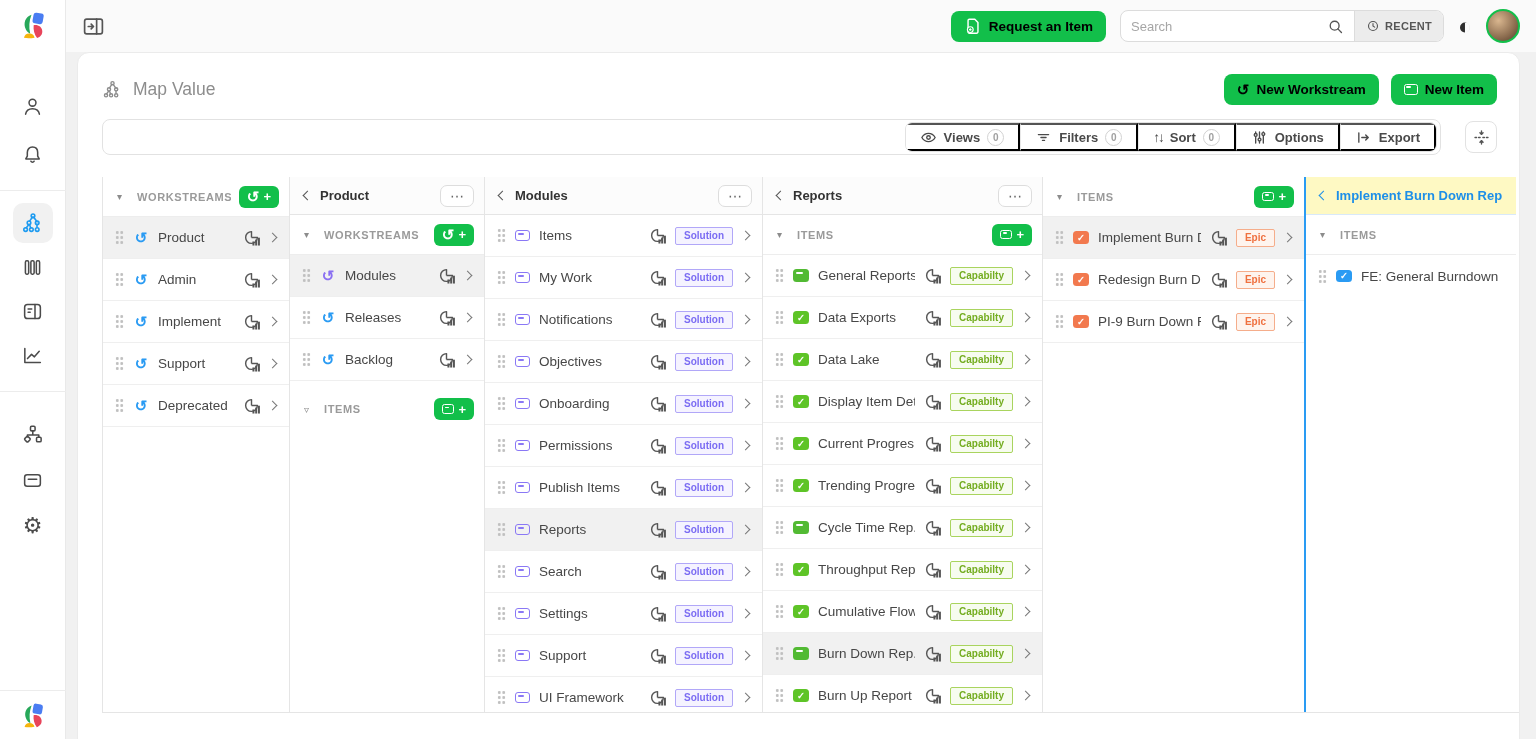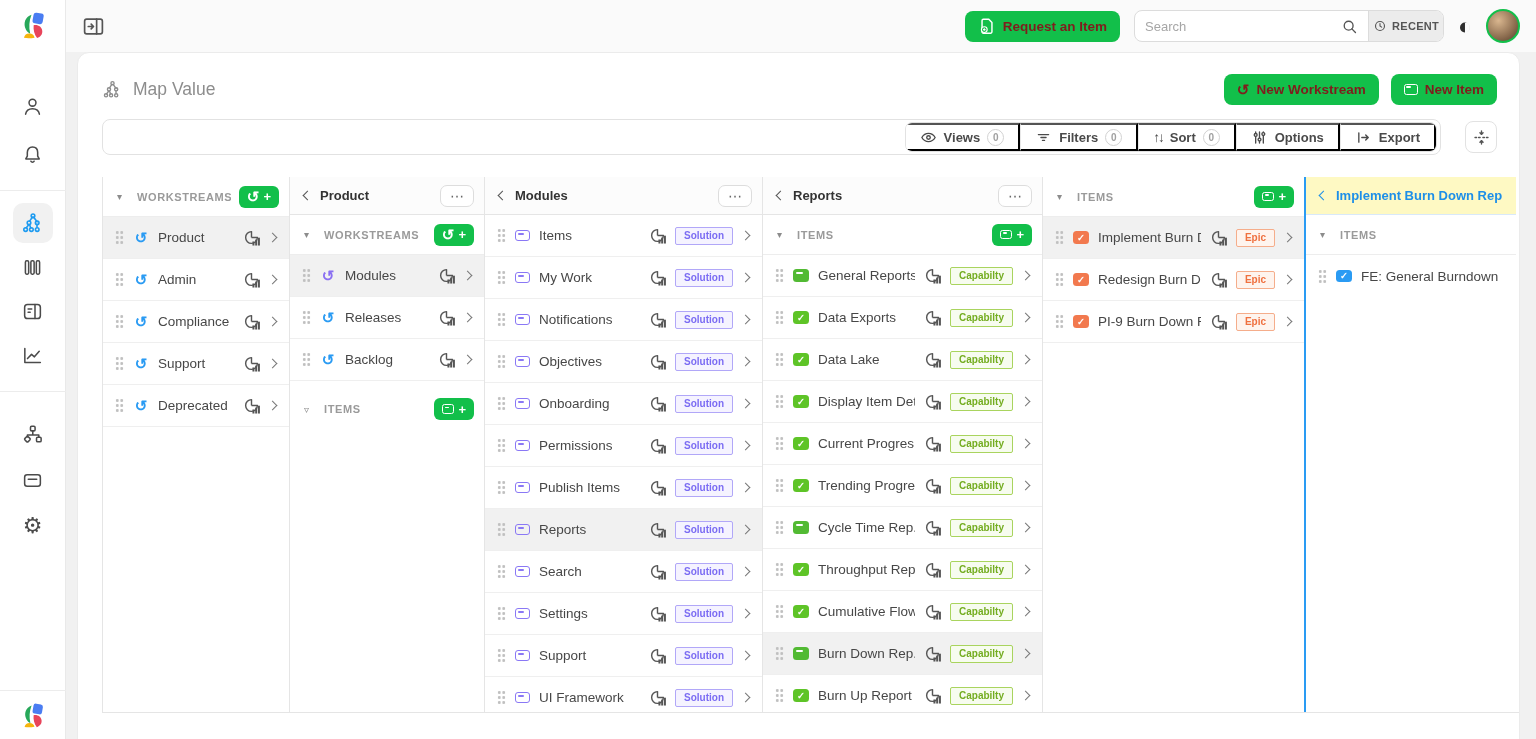--- a/index.html
+++ b/index.html
@@ -13,27 +13,27 @@
   .rail .logo{margin-top:12px}
   .rail .ricon{width:40px;height:40px;border-radius:10px;display:flex;align-items:center;justify-content:center;color:#4b4b4b;cursor:pointer}
   .rail .ricon.active{background:#f1f1f1;color:#1e9bf0}
   .rail hr{width:66px;border:none;border-top:1px solid #ececec}
   .gearchar{font-size:22px;line-height:1;color:#4b4b4b}
 
   
   .topbar{position:absolute;left:66px;top:0;right:0;height:52px;background:#fafafa;display:flex;align-items:center;padding:0 16px;gap:14px}
   .expandbtn{width:24px;height:24px;color:#555;background:none;border:none;cursor:pointer}
   .spacer{flex:1}
-  .greenbtn{display:flex;align-items:center;gap:7px;height:31px;padding:0 13px;border:none;border-radius:8px;background:#12bf4a;color:#7f1d1d;font-weight:700;font-size:13.5px;cursor:pointer;font-family:inherit}
+  .greenbtn{display:flex;align-items:center;gap:7px;height:31px;padding:0 13px;border:none;border-radius:8px;background:#12bf4a;color:#000000;font-weight:700;font-size:13.5px;cursor:pointer;font-family:inherit}
   .searchwrap{display:flex;align-items:stretch;height:32px;border:1px solid #dcdcdc;border-radius:8px;background:#fff;overflow:hidden}
   .searchbox{display:flex;align-items:center;gap:6px;padding:0 10px}
   .searchbox input{border:none;outline:none;width:190px;font-size:13px;font-family:inherit;color:#444;background:transparent}
   .searchbox input::placeholder{color:#a6a6a6}
   .mag{color:#555}
-  .recent{display:flex;align-items:center;gap:5px;padding:0 4px;background:#ececec;border-left:1px solid #dcdcdc;color:#555;font-size:11px;font-weight:700;letter-spacing:.3px;cursor:pointer}
+  .recent{display:flex;align-items:center;gap:5px;padding:0 11px;background:#ececec;border-left:1px solid #dcdcdc;color:#555;font-size:11px;font-weight:700;letter-spacing:.3px;cursor:pointer}
   .contrast{font-size:23px;color:#2d2d2d;line-height:1;cursor:pointer}
   .avatar{width:34px;height:34px;border-radius:50%;border:2.5px solid #12bf4a;background:radial-gradient(circle at 35% 32%,#d9b68f,#8a6b4e 62%,#4e3b2b);cursor:pointer}
 
   
   .card{position:absolute;left:77px;top:52px;width:1443px;height:700px;background:#fff;border:1px solid #ebebeb;border-radius:12px;overflow:hidden}
   .titlerow{display:flex;align-items:center;gap:10px;padding:21px 22px 0 24px}
   .pagetitle{font-size:17.5px;color:#8d8d8d;font-weight:400;flex:0 0 auto}
   .titleicon{color:#8d8d8d}
   .titlerow .grow{flex:1}
   .loopch{font-size:15px;font-weight:700;line-height:1}
@@ -420,21 +420,21 @@
           <span class="mini" data-icon="loop-blue"></span>
           <span class="lbl">Admin</span>
           <svg class="pie">
             <use href="#pie"></use>
           </svg>
           <span class="chev"></span>
         </div>
       <div class="row">
           <span class="handle"></span>
           <span class="mini" data-icon="loop-blue"></span>
-          <span class="lbl">Compliance</span>
+          <span class="lbl">Implement</span>
           <svg class="pie">
             <use href="#pie"></use>
           </svg>
           <span class="chev"></span>
         </div>
       <div class="row">
           <span class="handle"></span>
           <span class="mini" data-icon="loop-blue"></span>
           <span class="lbl">Support</span>
           <svg class="pie">

